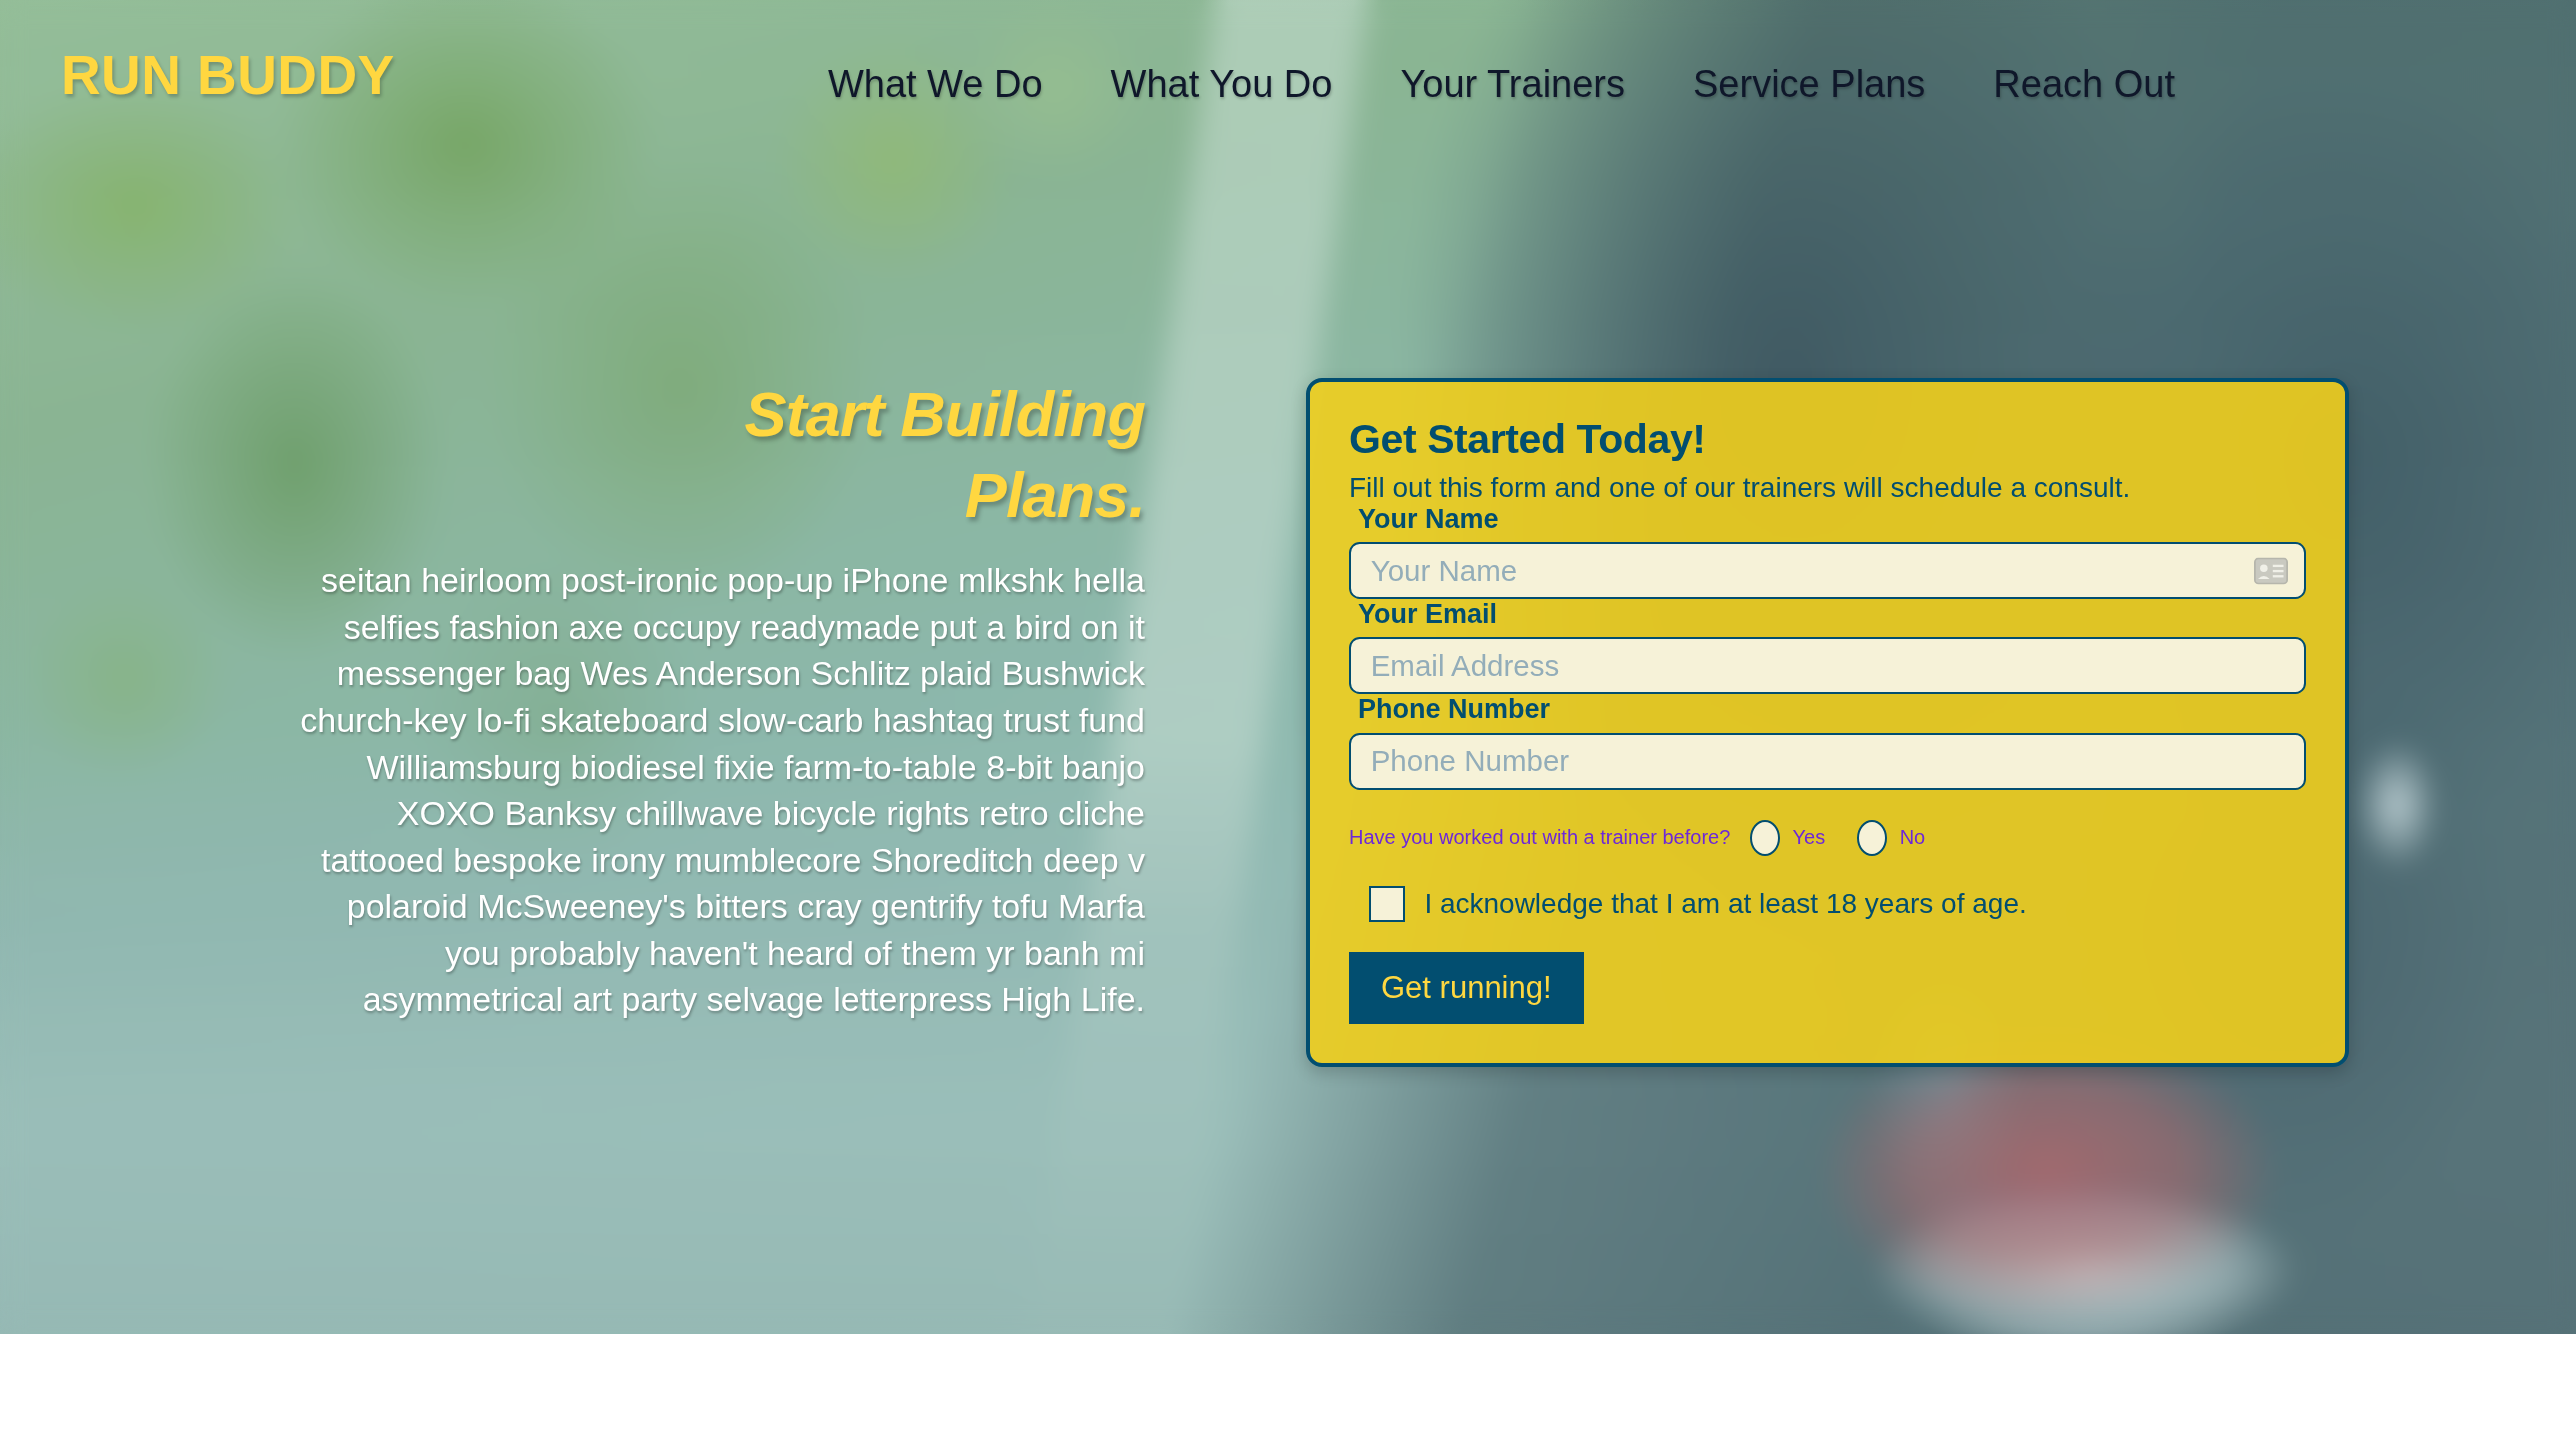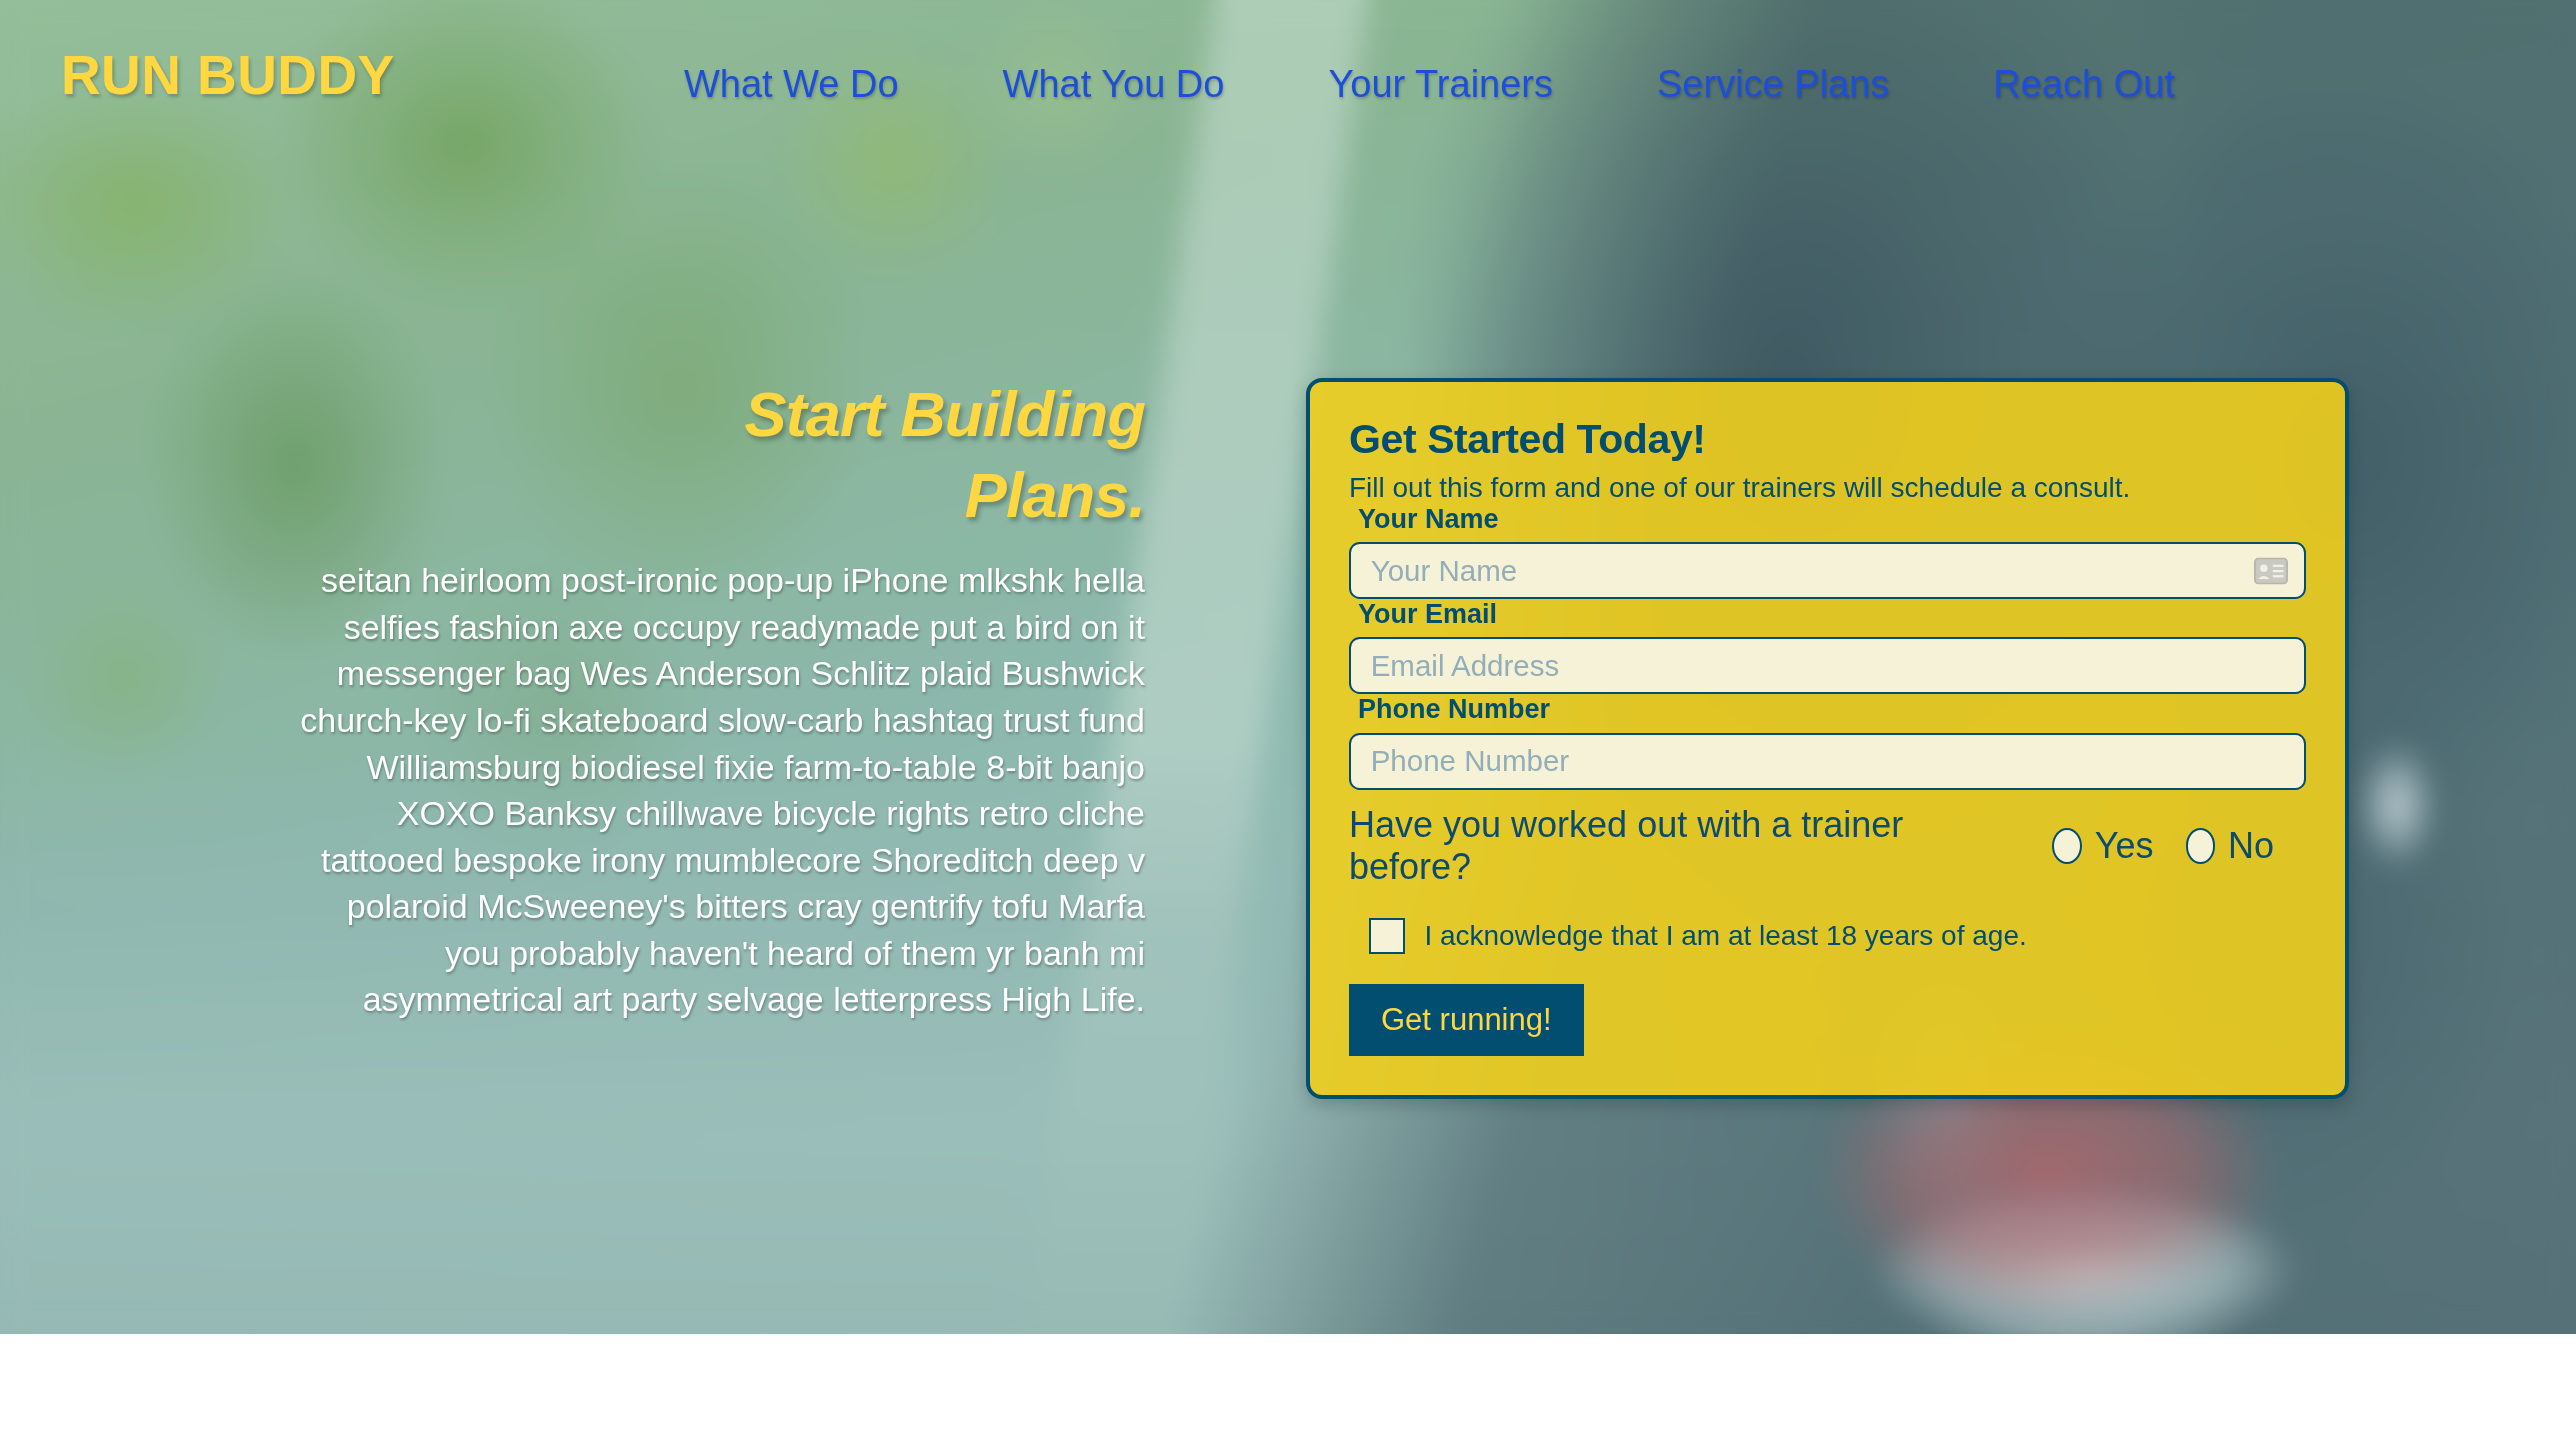--- a/index.html
+++ b/index.html
@@ -81,26 +81,25 @@
     font-family: "Liberation Sans", sans-serif;
   }
   .nav {
     position: absolute;
     right: 94px; top: 63px;
     display: flex;
     align-items: baseline;
     gap: 68px;
   }
   .nav a {
-    color: #1d4ed8;
+    color: #0f172a;
     font-size: 38px;
     text-decoration: none;
     text-shadow: 0.9px 1.8px 2.7px rgba(0,0,0,.22);
     white-space: nowrap;
-    margin-left: 36px;
   }
 
   
   .hero-copy {
     position: absolute;
     left: 295px; top: 374px;
     width: 850px;
     text-align: right;
     z-index: 15;
   }
@@ -168,25 +167,25 @@
   .text-input::placeholder { color: #93adb9; opacity: 1; }
   .autofill-icon {
     position: absolute;
     right: 18px; top: 50%;
     transform: translateY(-50%);
     width: 34px; height: 27px;
     display: block;
   }
 
   .radio-row {
-    margin-top: 14px;
+    margin-top: 30px;
     display: flex;
     align-items: center;
-    color: #0c4a6e;
-    font-size: 36px;
+    color: #6d28d9;
+    font-size: 20px;
   }
   .radio-q { margin-right: 19.7px; }
   .radio-dot {
     width: 30px; height: 36px;
     border: 2.7px solid #024e70;
     border-radius: 50%;
     background: #f6f2d8;
     display: inline-block;
     margin-right: 12.5px;
   }

